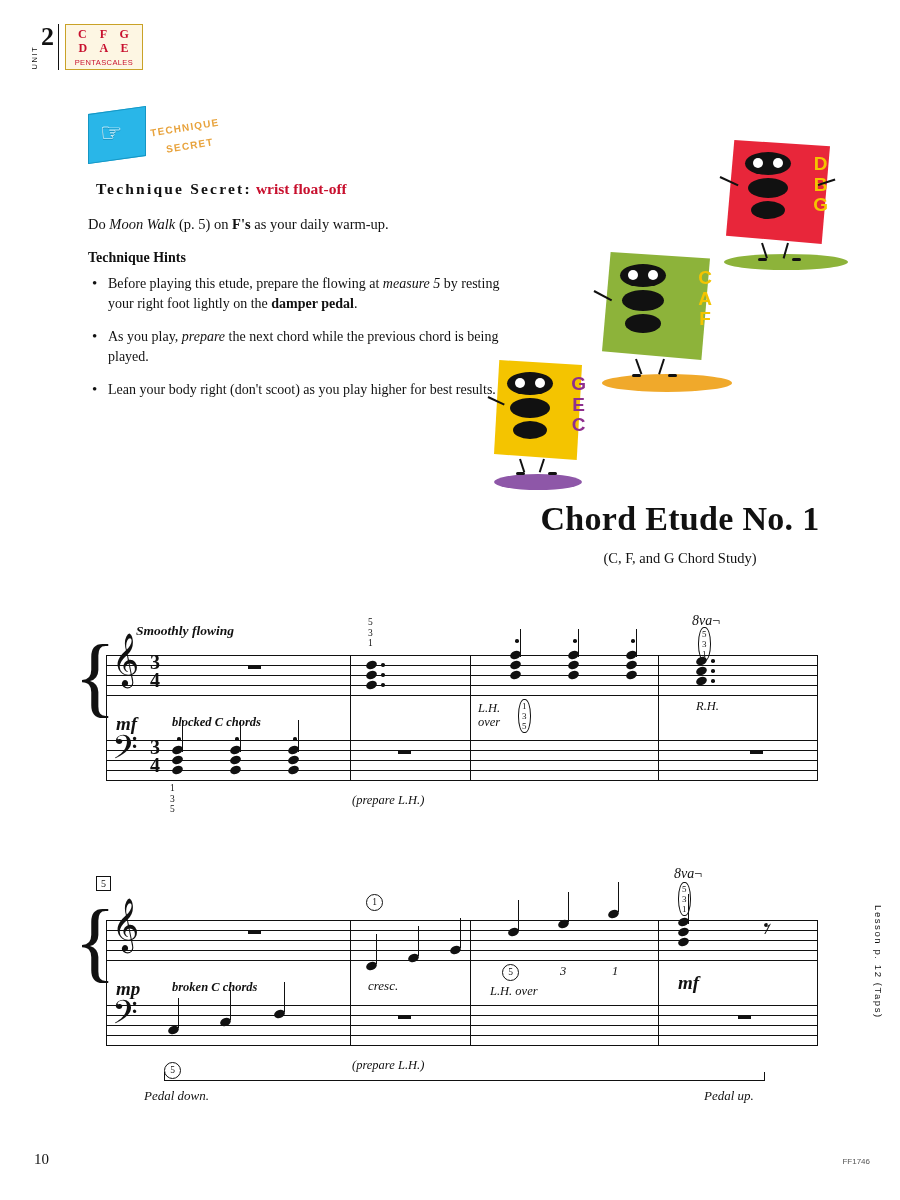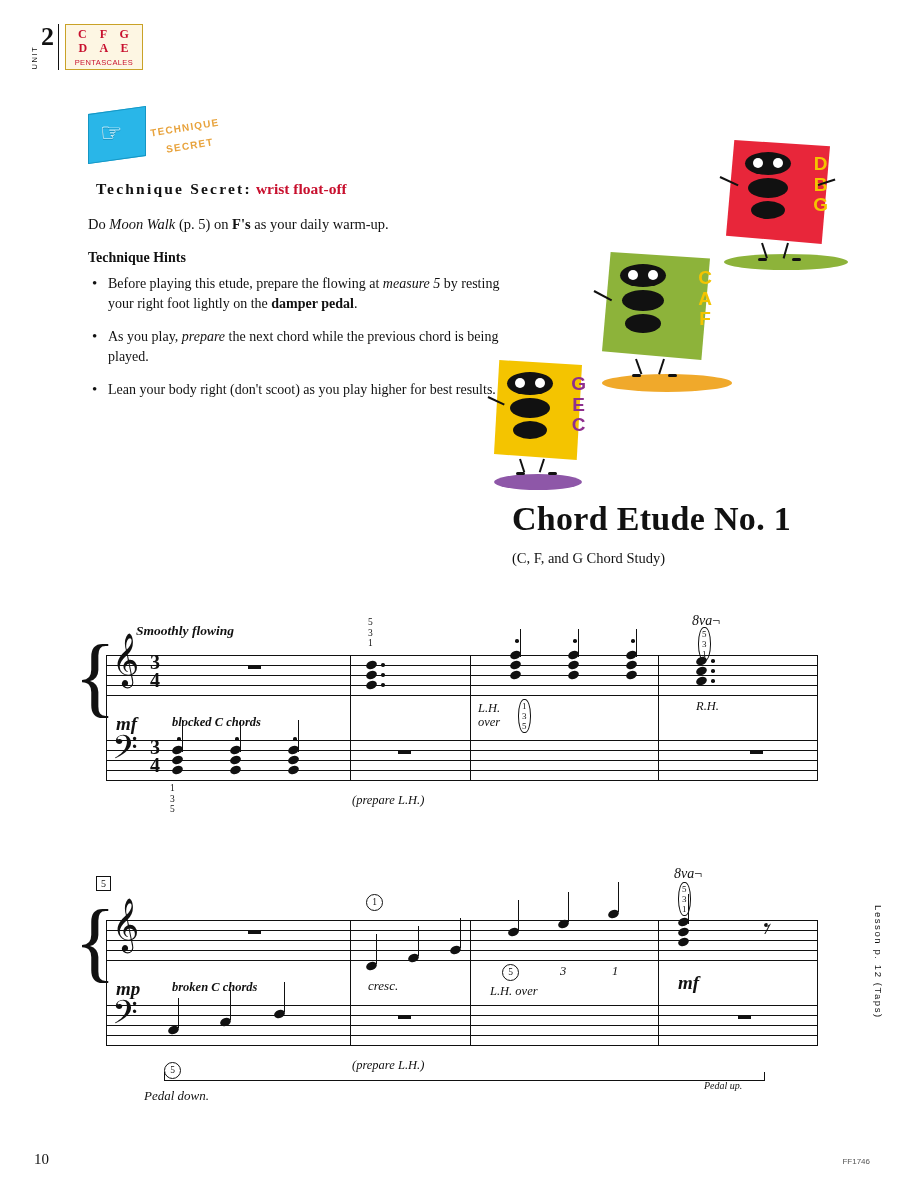--- a/index.html
+++ b/index.html
@@ -87,21 +87,21 @@
   .dotrow{display:flex;align-items:center;justify-content:center;margin-bottom:3px;}
   .blk{background:#111;border-radius:50%;}
   .eyes{width:46px;height:23px;background:#111;border-radius:50%;position:relative;}
   .eyes i{position:absolute;top:6px;width:10px;height:10px;border-radius:50%;background:#fff;}
   .eyes i.l{left:8px;} .eyes i.r{right:8px;}
   .limb{position:absolute;background:#111;height:2px;transform-origin:left center;}
   .foot{position:absolute;width:9px;height:3px;background:#111;border-radius:2px;}
 
   
   .title{
-    position:absolute;left:512px;top:500px;width:360px;text-align:left;
+    position:absolute;left:500px;top:500px;width:360px;text-align:center;
   }
   .title h1{font-size:34px;margin:0;font-weight:bold;letter-spacing:.3px;}
   .title .sub{font-size:14.5px;margin-top:12px;}
 
   
   .system{position:absolute;}
   .staff{position:absolute;left:0;top:0;}
   .staff .ln{position:absolute;left:0;height:1px;background:#111;width:100%;}
   .barline{position:absolute;width:1px;background:#111;}
   .brace{
@@ -529,21 +529,21 @@
       <div class="stem" style="left:610px;top:14px;height:30px;"></div>
     </div>
     <div class="dyn" style="left:600px;top:92px;">mf</div>
     <div class="txt" style="left:682px;top:34px;font-size:30px;line-height:1;">𝄾</div>
     <div class="rest-half" style="left:660px;top:135px;"></div>
 
     <div class="pedline" style="left:86px;top:200px;width:600px;"></div>
     <div class="pedtick" style="left:86px;top:192px;height:9px;"></div>
     <div class="pedtick" style="left:686px;top:192px;height:9px;"></div>
     <div class="txt it" style="left:66px;top:208px;font-size:13px;">Pedal down.</div>
-    <div class="txt it" style="left:626px;top:200px;font-size:10px;">Pedal up.</div>
+    <div class="txt it" style="left:626px;top:208px;font-size:13px;">Pedal up.</div>
   </div>
 
   <div class="sidenote">Lesson p. 12 (Taps)</div>
 
   <div class="pagenum">10</div>
   <div class="code">FF1746</div>
 
 </div>
 
 </body></html>

